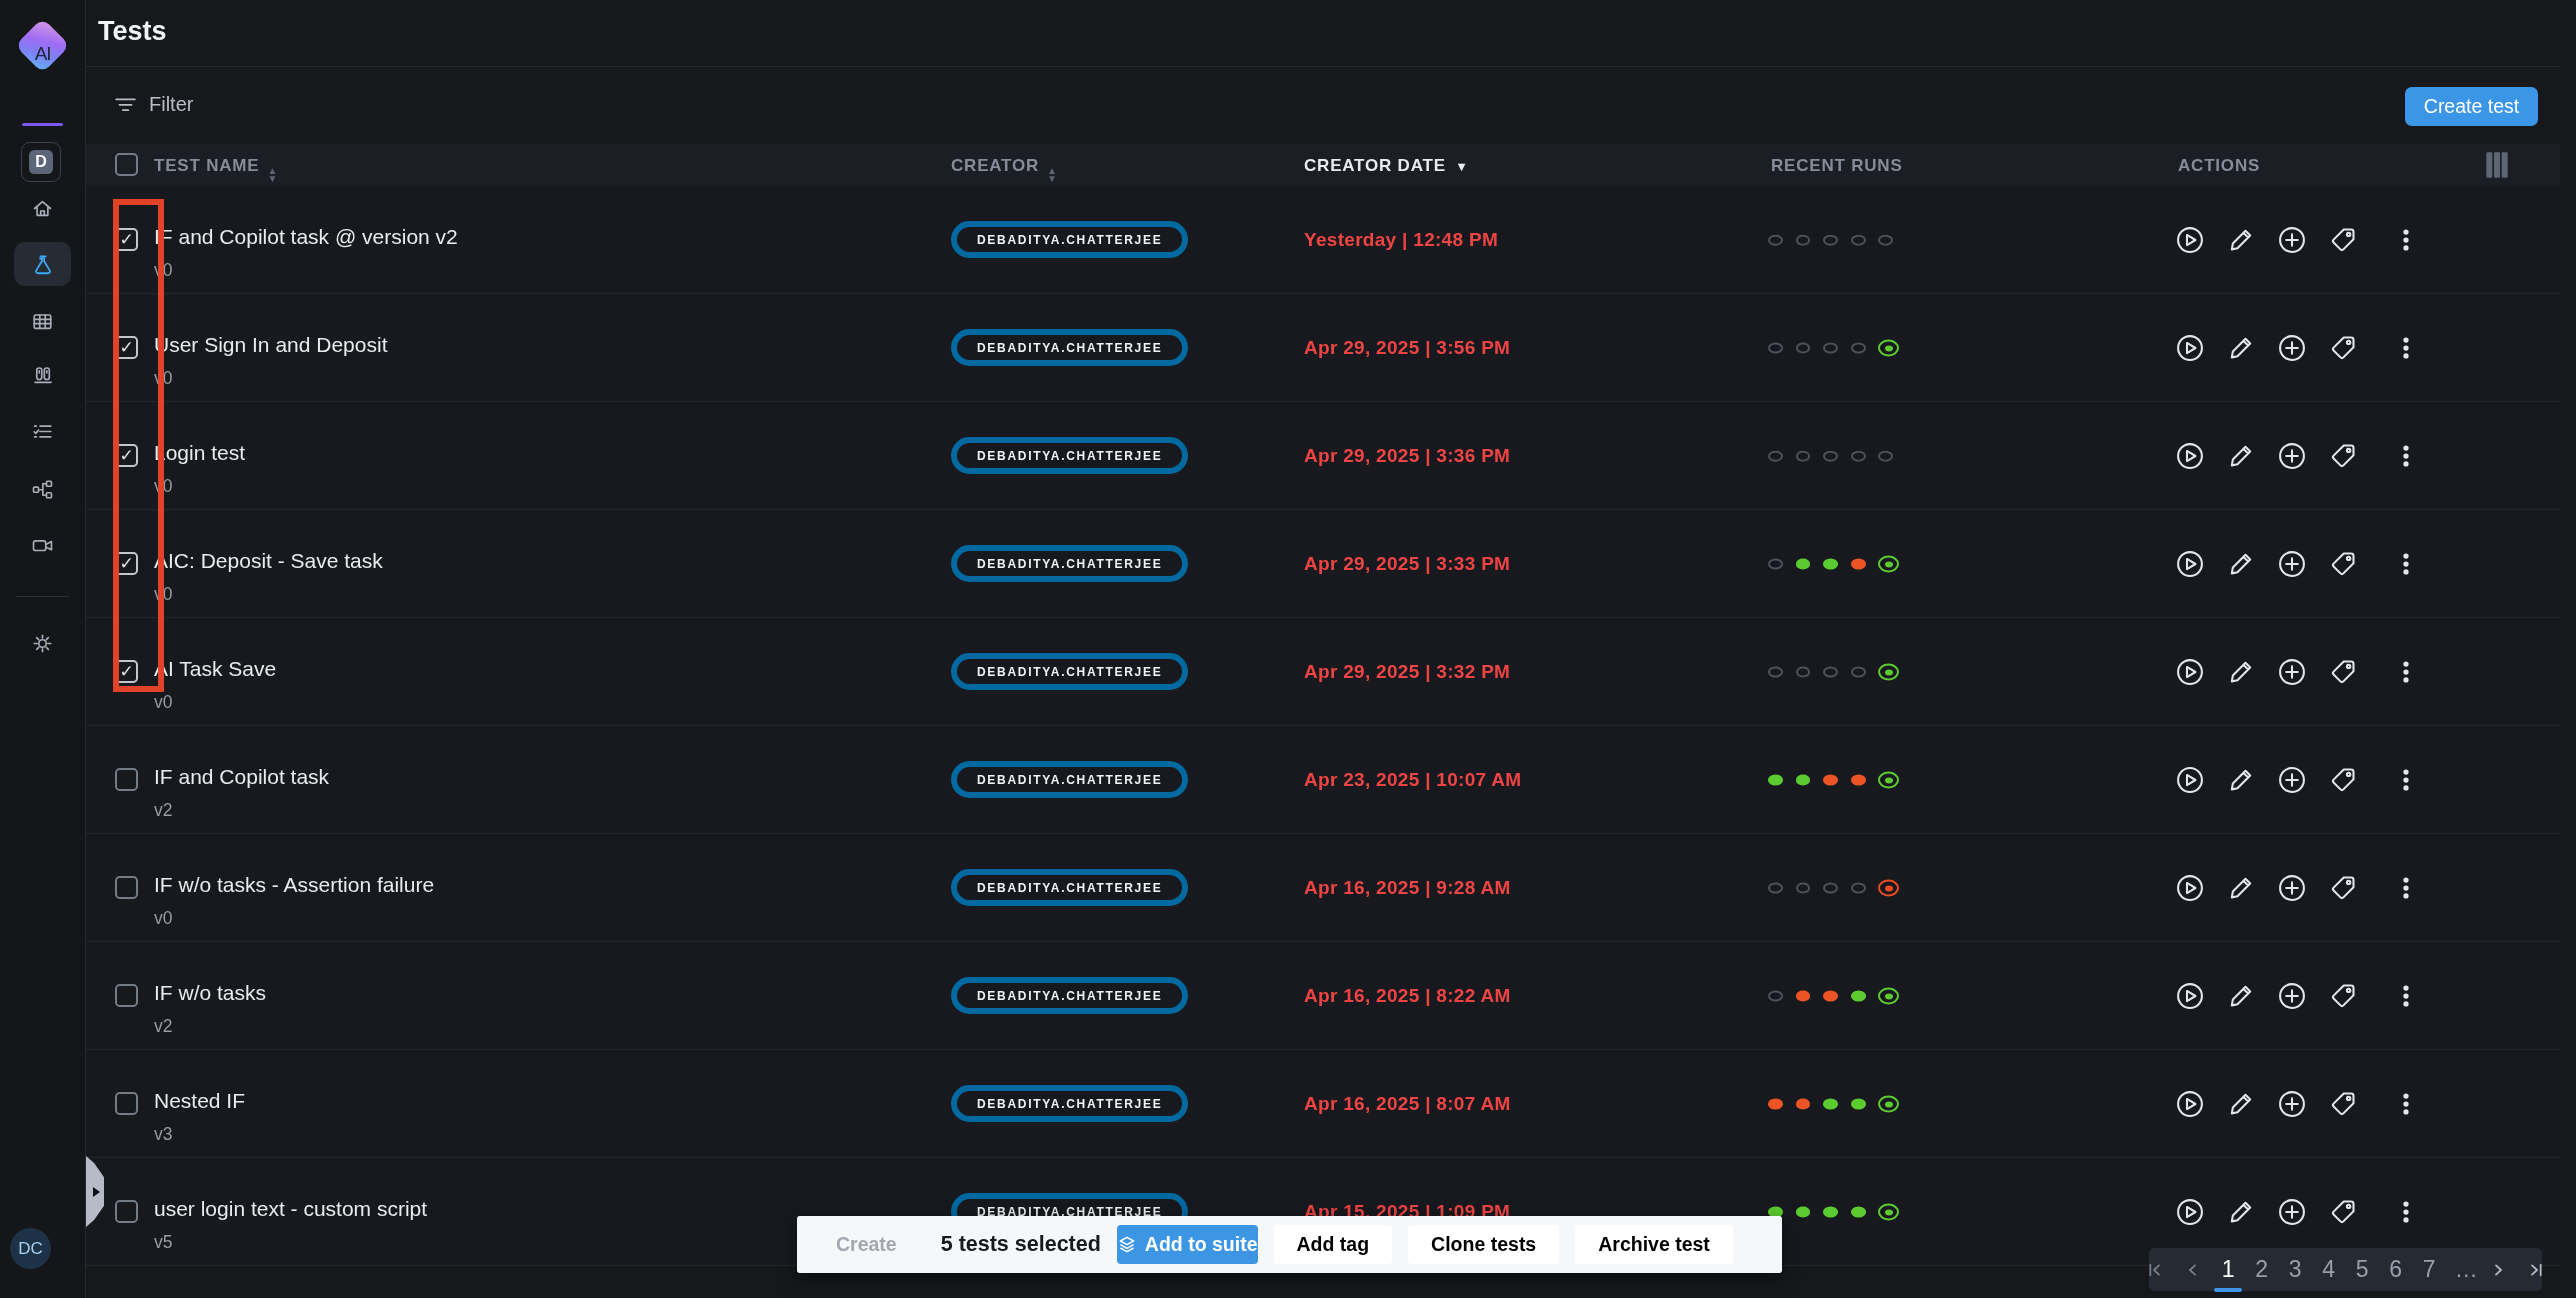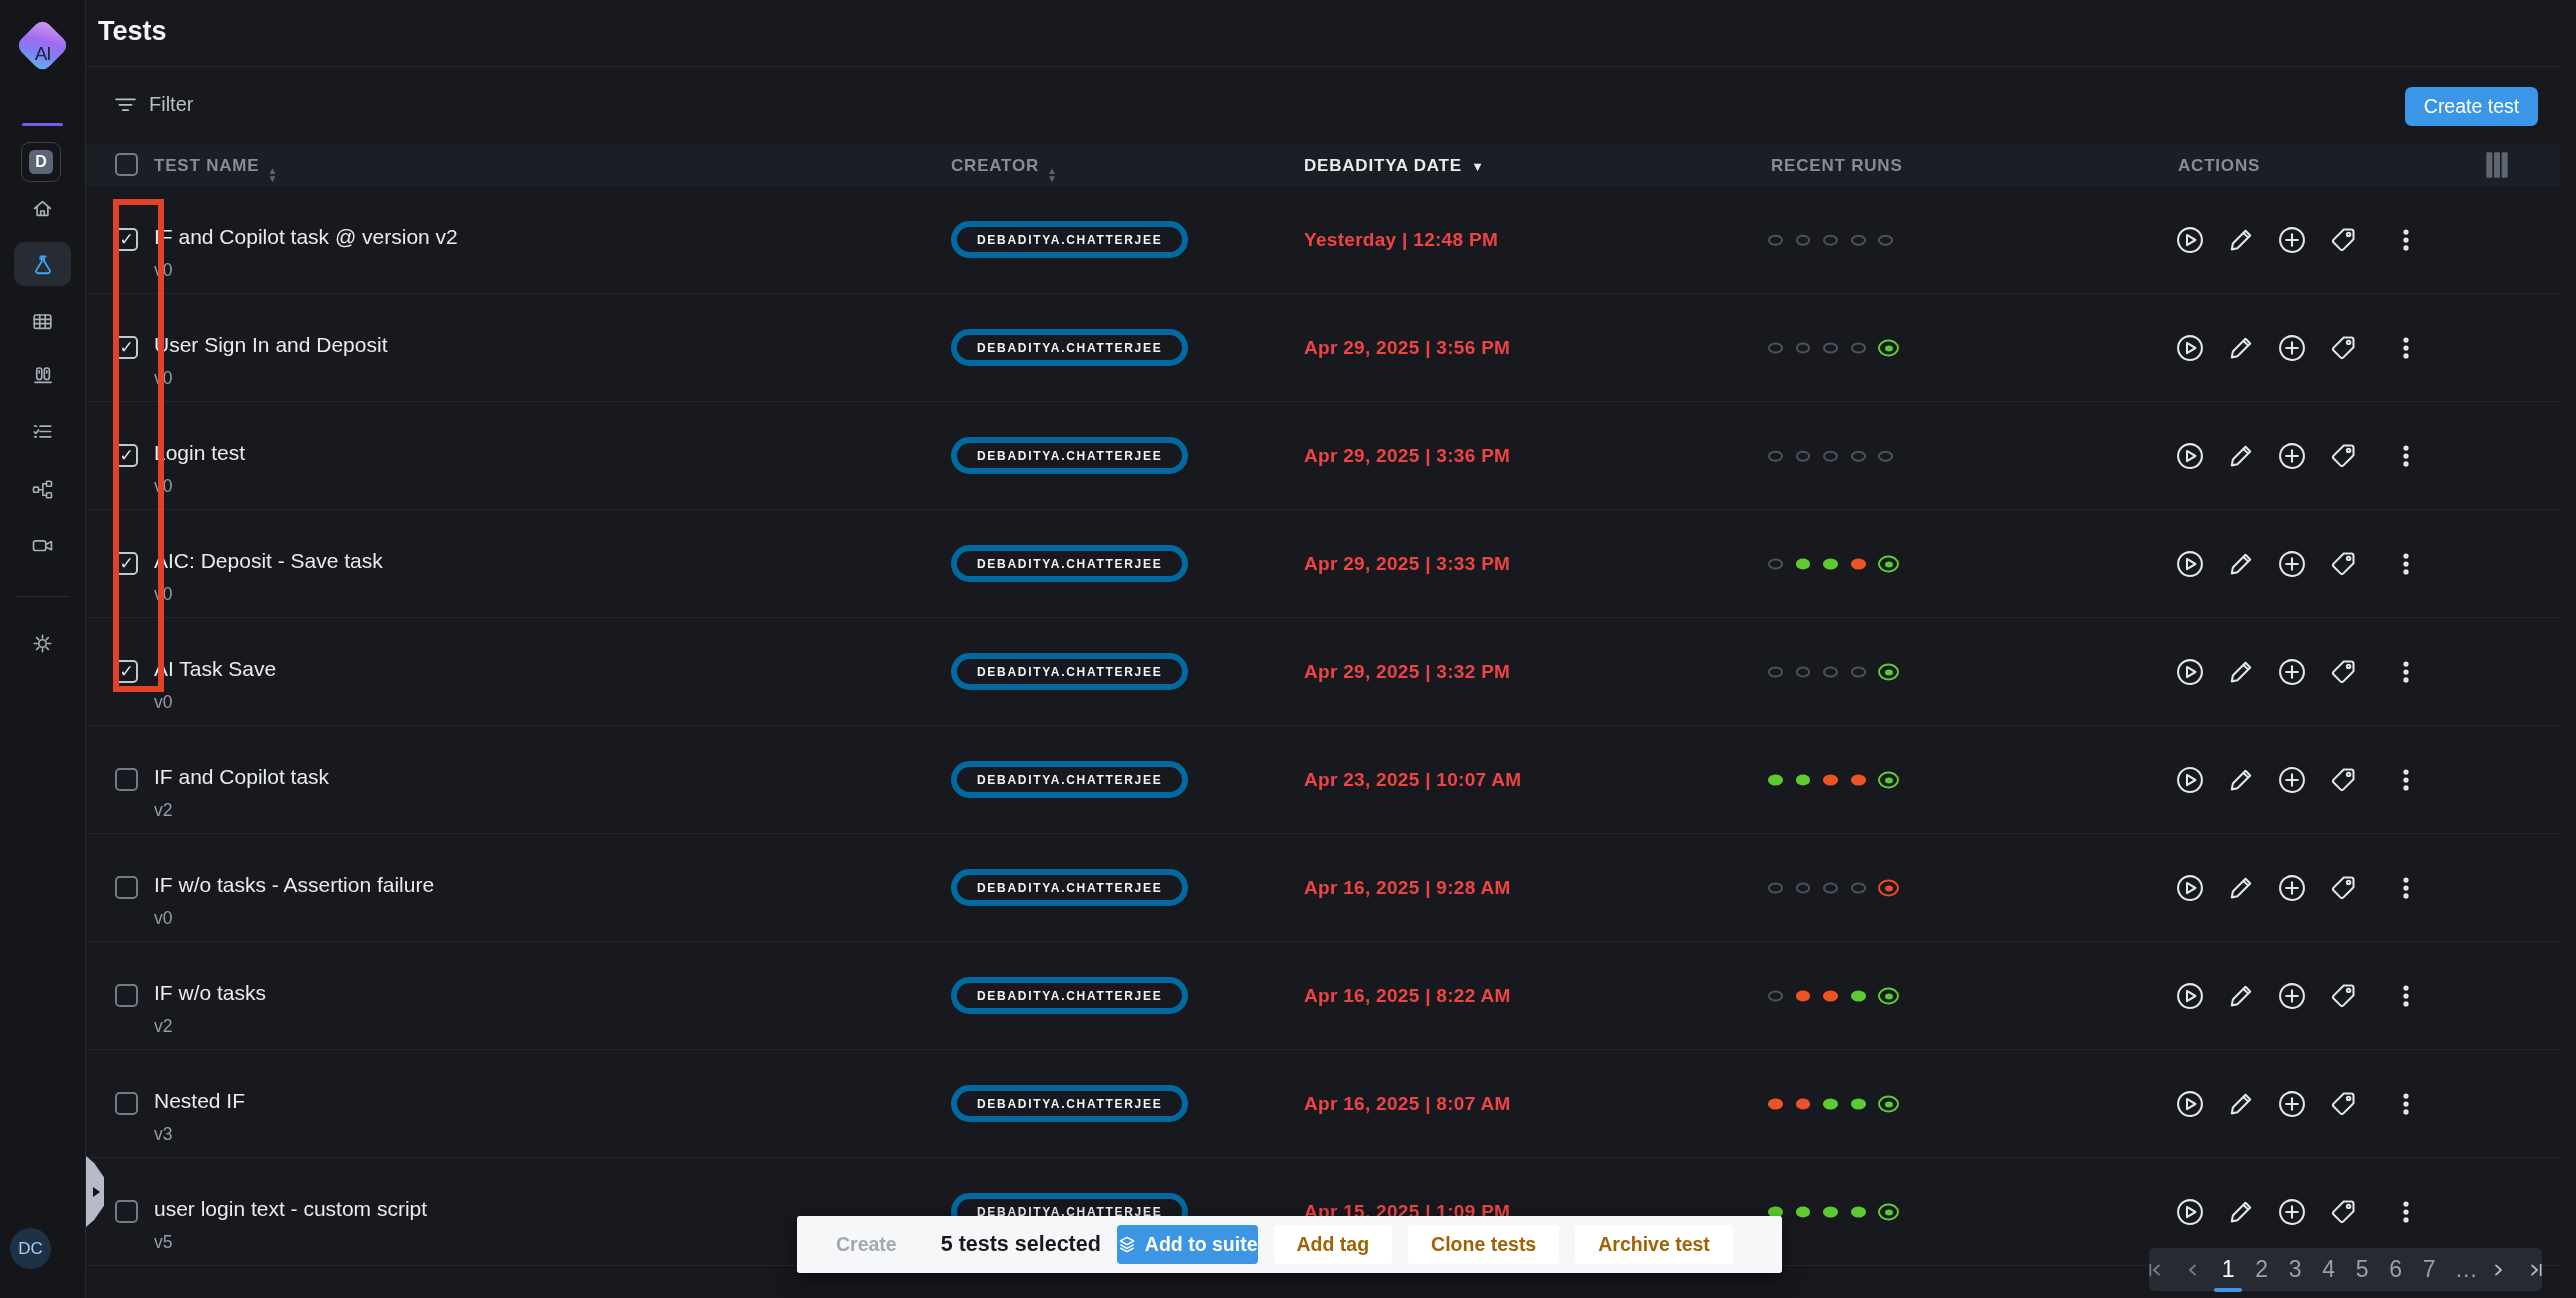--- a/index.html
+++ b/index.html
@@ -102,21 +102,21 @@
 
   
   .selection-bar { position:absolute; left:797px; top:1216px; width:985px; height:57px;
     background:#f6f7f8; border-radius:2.7px; display:flex; align-items:center; z-index:40;
     box-shadow:0 5.4px 19px rgba(0,0,0,0.5); }
   .clear-label { margin-left:39px; color:#a3a8af; font-weight:bold; font-size:19.5px; }
   .selected-text { margin-left:44px; color:#17191d; font-weight:bold; font-size:21.5px; }
   .sel-btn { height:39px; border:none; border-radius:4px; font-size:19.5px; font-weight:600;
     font-family:"Liberation Sans",sans-serif; display:flex; align-items:center; }
   .sel-btn.primary { margin-left:16px; padding:0 0; background:#3d96e3; color:#ffffff; gap:8px; }
-  .sel-btn.light { margin-left:16px; padding:0 23px; background:#ffffff; color:#a16207; }
+  .sel-btn.light { margin-left:16px; padding:0 23px; background:#ffffff; color:#000000; }
 
   
   .pagination { position:absolute; left:2149px; top:1248px; width:393px; height:43px;
     background:#262a33; border-radius:5.4px; display:flex; align-items:center; justify-content:center;
     gap:17.5px; z-index:40; font-size:23px; color:#9aa0ab; }
   .pg-icon svg { fill:none; stroke-width:2.6; stroke-linecap:round; stroke-linejoin:round; }
   .pg-dim svg { stroke:#788089; } .pg-lit svg { stroke:#b6bcc5; }
   .page-num { position:relative; min-width:16px; text-align:center; }
   .page-num.active { color:#ffffff; }
   .page-num.active::after { content:""; position:absolute; left:-6px; right:-6px; bottom:-8.7px;
@@ -212,21 +212,21 @@
   <div class="thead">
     <span class="checkbox unchecked h-check"></span>
     <span class="th th-name"><span>TEST NAME</span><span class="sort-stack">
           <span>▲</span>
           <span>▼</span>
         </span></span>
     <span class="th th-creator"><span>CREATOR</span><span class="sort-stack">
           <span>▲</span>
           <span>▼</span>
         </span></span>
-    <span class="th th-date"><span>DEBADITYA DATE</span><span class="sort-desc">▼</span></span>
+    <span class="th th-date"><span>CREATOR DATE</span><span class="sort-desc">▼</span></span>
     <span class="th th-runs"><span>RECENT RUNS</span></span>
     <span class="th th-actions"><span>ACTIONS</span></span>
     <span class="h-columns">
       <svg width="24" height="28" viewBox="0 0 36 42" style="fill:#5e6673;">
           <rect x="2" y="2" width="9" height="38" rx="1.5"></rect>
           <rect x="13.5" y="2" width="9" height="38" rx="1.5"></rect>
           <rect x="25" y="2" width="9" height="38" rx="1.5"></rect>
         </svg>
     </span>
   </div>

